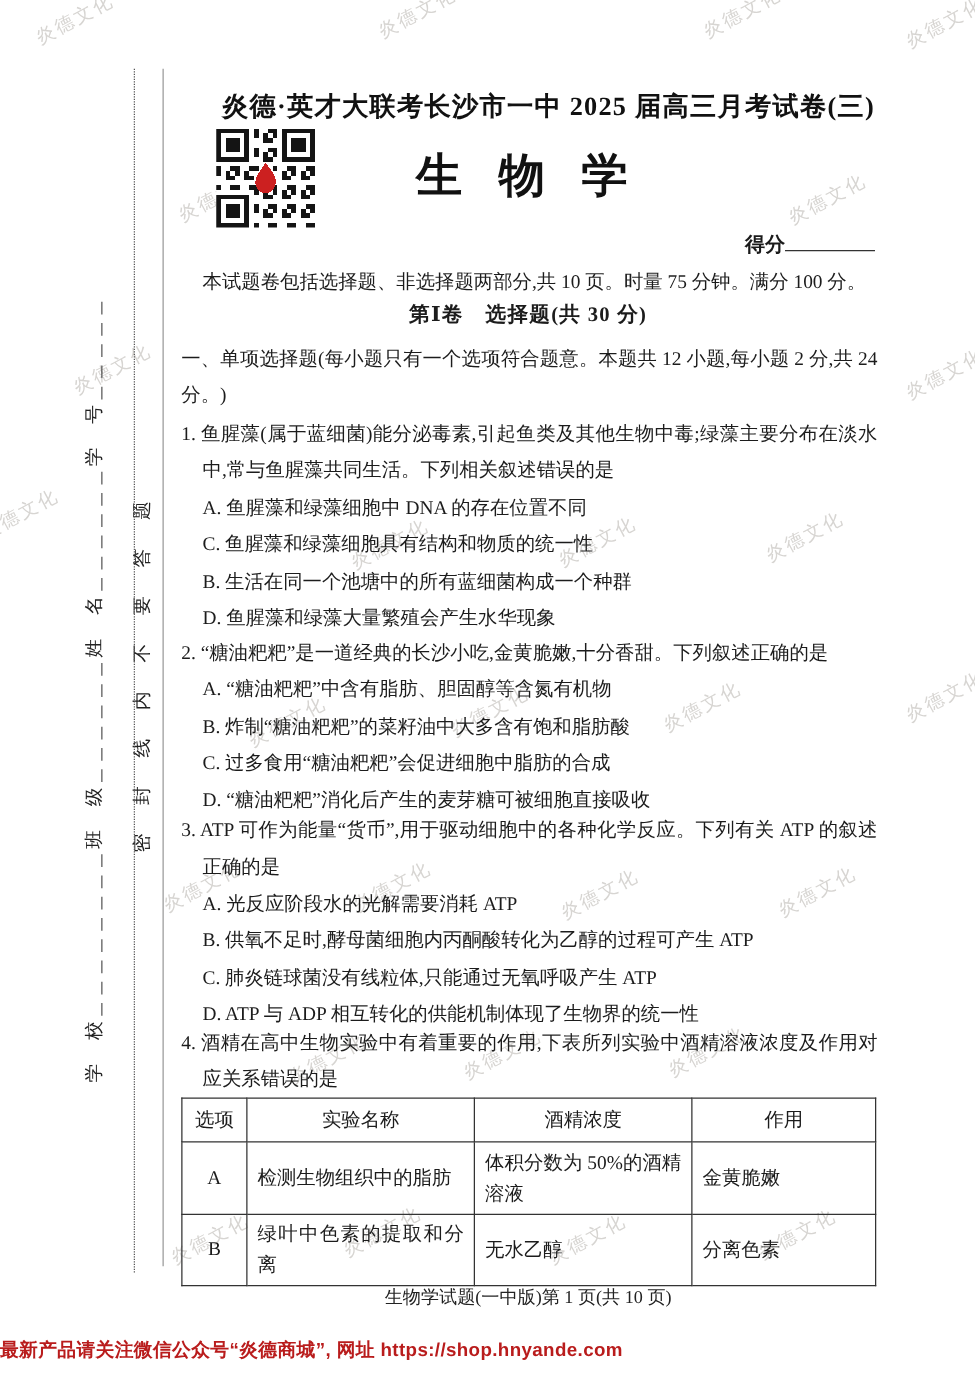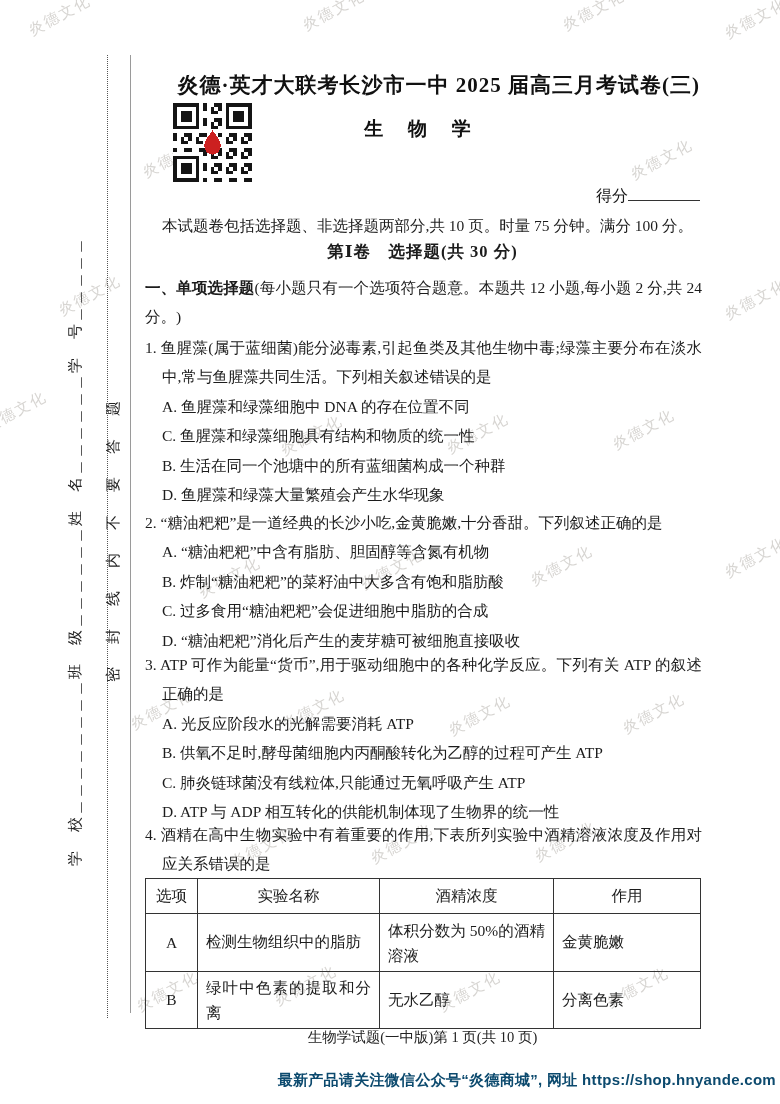--- a/index.html
+++ b/index.html
@@ -32,39 +32,39 @@
     position:absolute;left:130px;top:55px;height:958px;width:0;
     border-left:1.6px solid #9a9a9a;
   }
   
   .exam-title{
     position:absolute;left:145px;top:46px;width:555px;text-align:right;
     font-size:21px;font-weight:bold;letter-spacing:1px;color:#111;white-space:nowrap;margin-top:25px;
   }
   .subject{
     position:absolute;left:145px;top:116px;width:555px;text-align:center;
-    font-size:19px;font-weight:bold;letter-spacing:10px;color:#111;
+    font-size:37px;font-weight:bold;letter-spacing:10px;color:#111;
   }
   .qr{position:absolute;left:173px;top:103px;width:79px;height:79px;}
   .score{
-    position:absolute;left:596px;top:184px;font-size:16px;font-weight:normal;
+    position:absolute;left:596px;top:184px;font-size:16px;font-weight:bold;
     font-family:"Liberation Sans","DejaVu Sans",sans-serif;color:#1a1a1a;
   }
   .score .line{display:inline-block;width:72px;border-bottom:1.4px solid #333;height:16px;}
   
   .intro{position:absolute;left:162px;top:212px;width:540px;font-size:15.5px;line-height:28px;}
   .sec-title{
     position:absolute;left:145px;top:241px;width:555px;text-align:center;
     font-size:16.5px;font-weight:bold;letter-spacing:1px;
   }
   .part-head{
     position:absolute;left:145px;top:273px;width:557px;font-size:15.5px;
     line-height:29.4px;text-align:justify;
   }
-  .part-head .b{font-weight:bold;}
+  .part-head .b{font-weight:normal;}
   .q{position:absolute;left:145px;width:557px;font-size:15.5px;line-height:29.4px;}
   .q .stem{padding-left:17px;text-indent:-17px;text-align:justify;}
   .q .opt{padding-left:17px;text-align:justify;}
   #q1{top:333px;} #q2{top:508px;} #q3{top:650px;} #q4{top:820px;line-height:29px;}
   
   .qtable{
     position:absolute;left:145px;top:878px;width:555px;border-collapse:collapse;
     table-layout:fixed;font-size:15.5px;color:#1c1c1c;
   }
   .qtable th,.qtable td{border:1.4px solid #333;padding:2px 8px;font-weight:normal;}
@@ -72,23 +72,23 @@
   .qtable td.c{text-align:center;}
   .qtable tr.ra td{height:53px;}
   .qtable tr.rb td{height:52px;}
   .qtable td.j{text-align:justify;line-height:25px;}
   
   .page-line{
     position:absolute;left:145px;top:1028px;width:555px;text-align:center;
     font-size:14.5px;color:#222;
   }
   .promo{
-    position:absolute;left:0;top:1071px;width:776px;text-align:right;
+    position:absolute;left:0;top:1071px;width:776px;text-align:left;
     font-family:"Liberation Sans","DejaVu Sans",sans-serif;
-    font-size:15px;font-weight:600;color:#0c4a6e;letter-spacing:.3px;
+    font-size:15px;font-weight:600;color:#b91c1c;letter-spacing:.3px;
   }
 </style>
 </head>
 <body>
 
 <div class="page">
 
   <div class="wm" style="left:26px;top:6px;">炎德文化</div>
   <div class="wm" style="left:300px;top:1px;">炎德文化</div>
   <div class="wm" style="left:560px;top:1px;">炎德文化</div>

